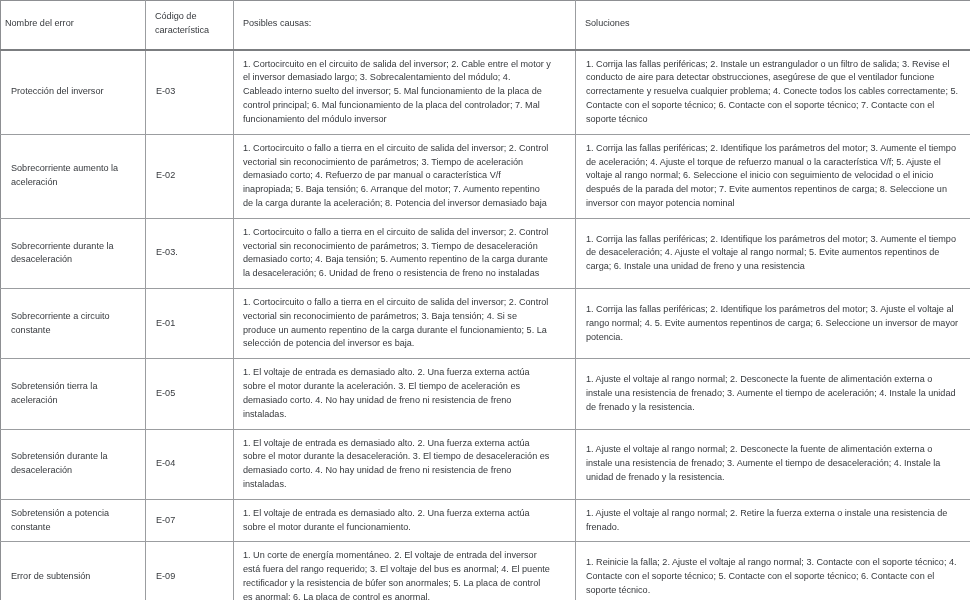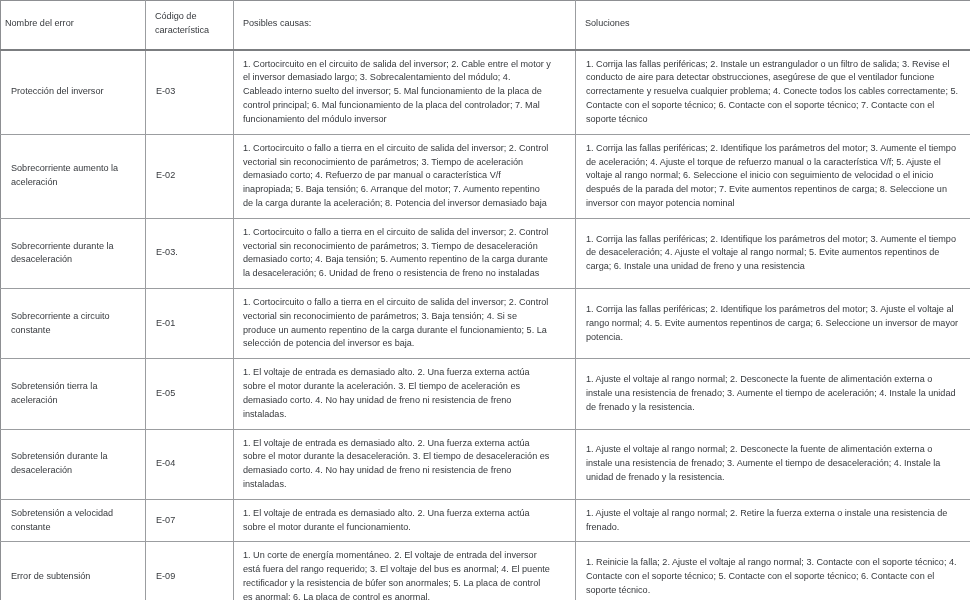--- a/index.html
+++ b/index.html
@@ -121,21 +121,21 @@
         <td class="cell-causes">1. El voltaje de entrada es demasiado alto. 2. Una fuerza externa actúa sobre el motor durante la aceleración. 3. El tiempo de aceleración es demasiado corto. 4. No hay unidad de freno ni resistencia de freno instaladas.</td>
         <td class="cell-solutions">1. Ajuste el voltaje al rango normal; 2. Desconecte la fuente de alimentación externa o instale una resistencia de frenado; 3. Aumente el tiempo de aceleración; 4. Instale la unidad de frenado y la resistencia.</td>
       </tr>
       <tr>
         <td class="cell-name">Sobretensión durante la desaceleración</td>
         <td class="cell-code">E-04</td>
         <td class="cell-causes">1. El voltaje de entrada es demasiado alto. 2. Una fuerza externa actúa sobre el motor durante la desaceleración. 3. El tiempo de desaceleración es demasiado corto. 4. No hay unidad de freno ni resistencia de freno instaladas.</td>
         <td class="cell-solutions">1. Ajuste el voltaje al rango normal; 2. Desconecte la fuente de alimentación externa o instale una resistencia de frenado; 3. Aumente el tiempo de desaceleración; 4. Instale la unidad de frenado y la resistencia.</td>
       </tr>
       <tr>
-        <td class="cell-name">Sobretensión a velocidad constante</td>
+        <td class="cell-name">Sobretensión a potencia constante</td>
         <td class="cell-code">E-07</td>
         <td class="cell-causes">1. El voltaje de entrada es demasiado alto. 2. Una fuerza externa actúa sobre el motor durante el funcionamiento.</td>
         <td class="cell-solutions">1. Ajuste el voltaje al rango normal; 2. Retire la fuerza externa o instale una resistencia de frenado.</td>
       </tr>
       <tr>
         <td class="cell-name">Error de subtensión</td>
         <td class="cell-code">E-09</td>
         <td class="cell-causes">1. Un corte de energía momentáneo. 2. El voltaje de entrada del inversor está fuera del rango requerido; 3. El voltaje del bus es anormal; 4. El puente rectificador y la resistencia de búfer son anormales; 5. La placa de control es anormal; 6. La placa de control es anormal.</td>
         <td class="cell-solutions">1. Reinicie la falla; 2. Ajuste el voltaje al rango normal; 3. Contacte con el soporte técnico; 4. Contacte con el soporte técnico; 5. Contacte con el soporte técnico; 6. Contacte con el soporte técnico.</td>
       </tr>

